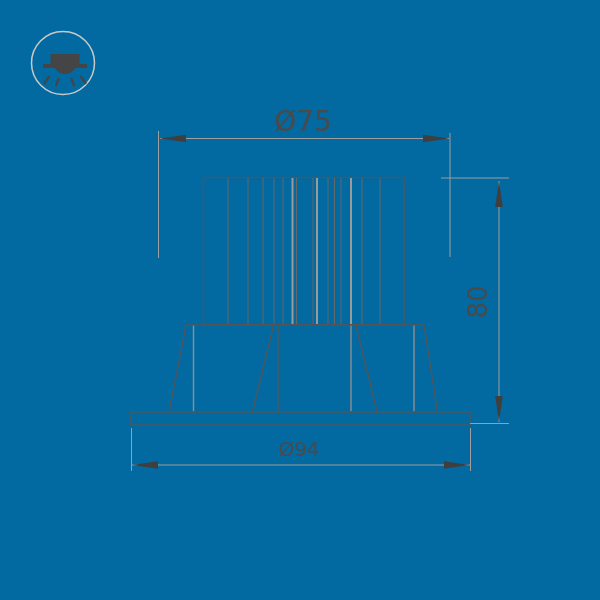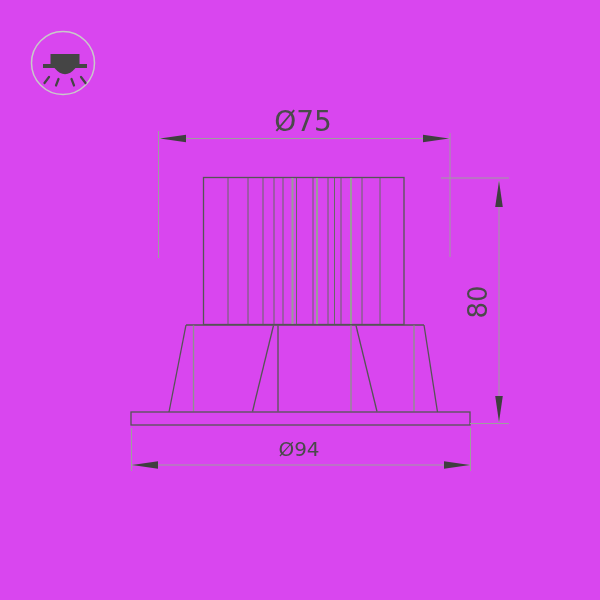--- a/index.html
+++ b/index.html
@@ -1,16 +1,16 @@
 <!DOCTYPE html>
 <html><head>
 <meta charset="utf-8">
 <style>
   html,body{margin:0;padding:0;background:#ffffff;}
-  #canvas{position:relative;width:600px;height:600px;background:#d946ef;overflow:hidden;}
+  #canvas{position:relative;width:600px;height:600px;background:#0369a1;overflow:hidden;}
   svg{position:absolute;left:0;top:0;}
   .outline{stroke:#555555;stroke-width:1.3;fill:none;}
   .fin{stroke:#676767;stroke-width:1;fill:none;}
   .fin-light{stroke:#9b9b9b;stroke-width:2;fill:none;}
   .inner-light{stroke:#8f8f8f;stroke-width:1.4;fill:none;}
   .dim{stroke:#9e9e9e;stroke-width:1;fill:none;}
   .arrow{fill:#3f3f3f;stroke:none;}
   .dim-text{font-family:"DejaVu Sans","Liberation Sans",sans-serif;fill:#4a4a4a;}
   .icon-glyph{fill:#454545;stroke:none;}
   .icon-ray{stroke:#454545;stroke-width:2.2;stroke-linecap:round;fill:none;}

